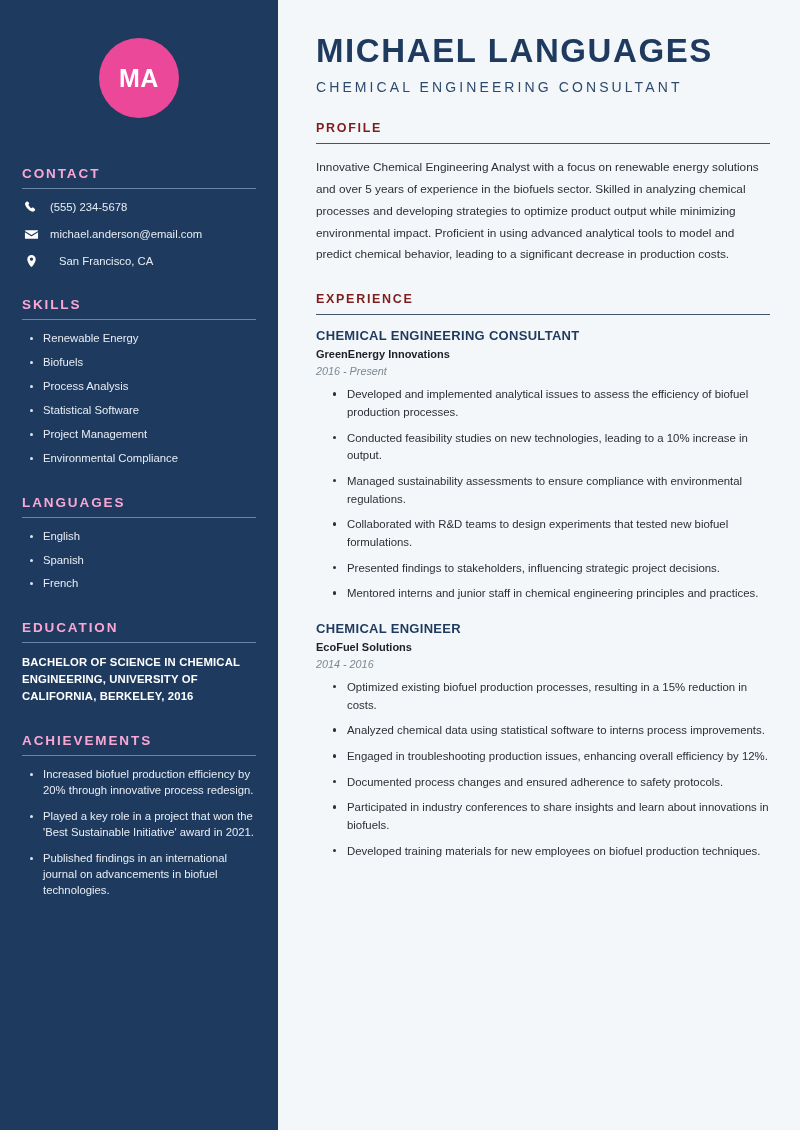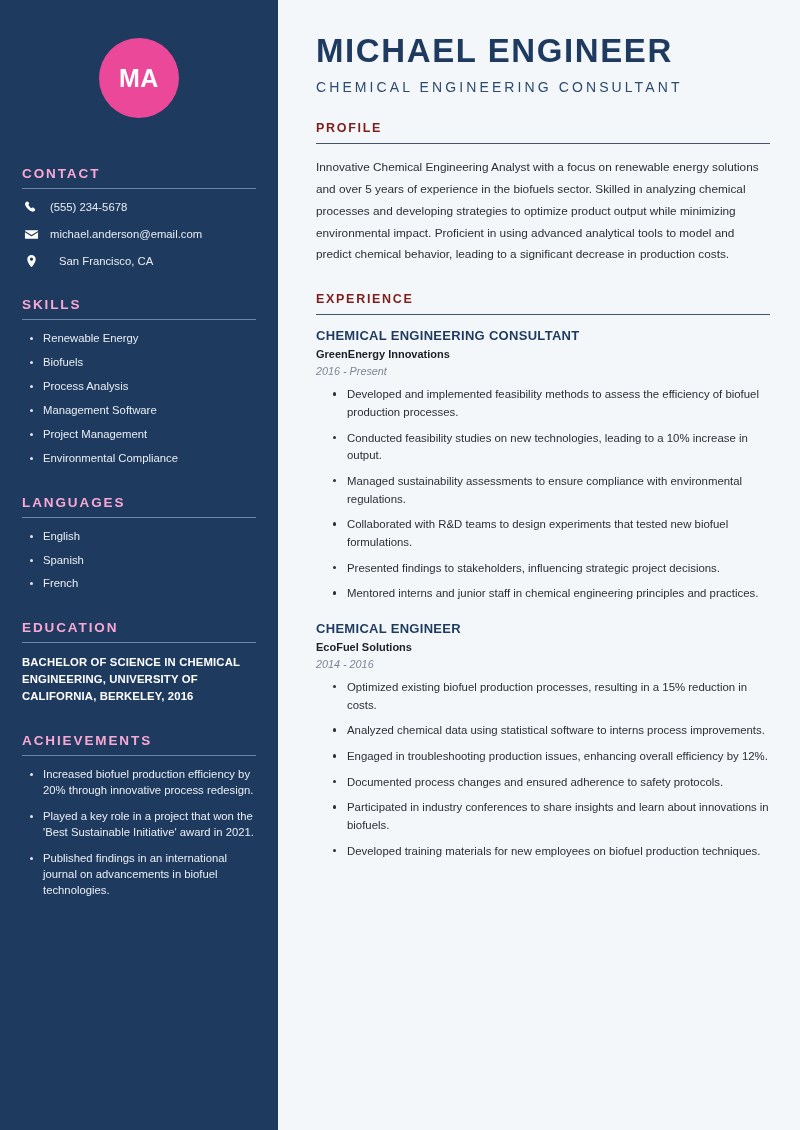--- a/index.html
+++ b/index.html
@@ -139,21 +139,21 @@
       </div>
     </section>
 
     <section class="side-section">
       <div class="side-head">SKILLS</div>
       <div class="side-rule"></div>
       <ul class="side-list">
         <li>Renewable Energy</li>
         <li>Biofuels</li>
         <li>Process Analysis</li>
-        <li>Management Software</li>
+        <li>Statistical Software</li>
         <li>Project Management</li>
         <li>Environmental Compliance</li>
       </ul>
     </section>
 
     <section class="side-section">
       <div class="side-head">LANGUAGES</div>
       <div class="side-rule"></div>
       <ul class="side-list tight">
         <li>English</li>
@@ -177,39 +177,39 @@
         <li>Published findings in an international journal on advancements in biofuel technologies.</li>
       </ul>
     </section>
 
   </aside>
 
   <div class="gap"></div>
 
   <main class="main">
 
-    <h1 class="name">MICHAEL ENGINEER</h1>
+    <h1 class="name">MICHAEL LANGUAGES</h1>
     <div class="role">CHEMICAL ENGINEERING CONSULTANT</div>
 
     <section class="main-section">
       <div class="main-head">PROFILE</div>
       <div class="main-rule"></div>
       <p class="profile-text">Innovative Chemical Engineering Analyst with a focus on renewable energy solutions and over 5 years of experience in the biofuels sector. Skilled in analyzing chemical processes and developing strategies to optimize product output while minimizing environmental impact. Proficient in using advanced analytical tools to model and predict chemical behavior, leading to a significant decrease in production costs.</p>
     </section>
 
     <section class="main-section">
       <div class="main-head">EXPERIENCE</div>
       <div class="main-rule"></div>
 
       <div class="job">
         <div class="job-title">CHEMICAL ENGINEERING CONSULTANT</div>
         <div class="job-company">GreenEnergy Innovations</div>
         <div class="job-dates">2016 - Present</div>
         <ul class="job-list">
-          <li>Developed and implemented feasibility methods to assess the efficiency of biofuel production processes.</li>
+          <li>Developed and implemented analytical issues to assess the efficiency of biofuel production processes.</li>
           <li>Conducted feasibility studies on new technologies, leading to a 10% increase in output.</li>
           <li>Managed sustainability assessments to ensure compliance with environmental regulations.</li>
           <li>Collaborated with R&amp;D teams to design experiments that tested new biofuel formulations.</li>
           <li>Presented findings to stakeholders, influencing strategic project decisions.</li>
           <li>Mentored interns and junior staff in chemical engineering principles and practices.</li>
         </ul>
       </div>
 
       <div class="job">
         <div class="job-title">CHEMICAL ENGINEER</div>

